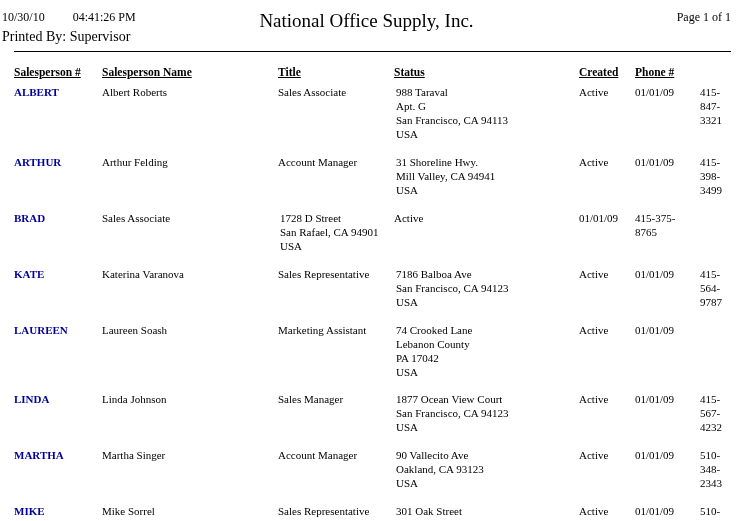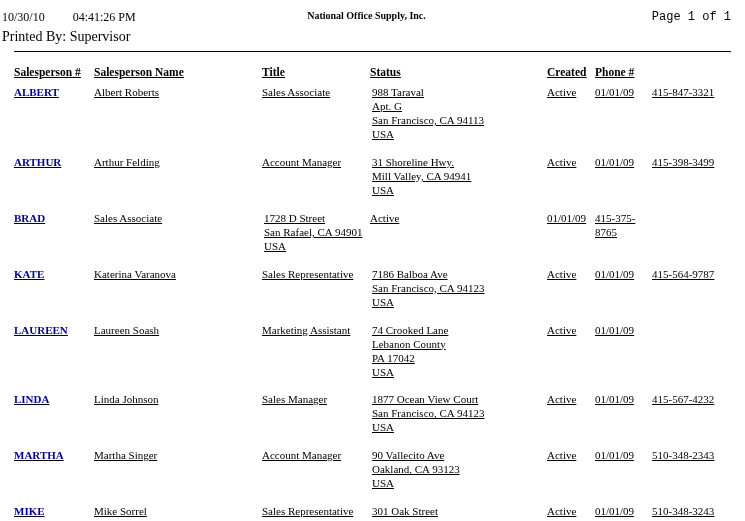--- a/index.html
+++ b/index.html
@@ -30,52 +30,50 @@
   }
   .meta-left .date-time {
     display: flex;
     gap: 28px;
   }
   .meta-center {
     flex: 1;
     text-align: center;
   }
   .company-name {
-    font-size: 10px;
-    font-weight: bold;
+    font-size: 19px;
+    font-weight: normal;
   }
   .report-title {
     font-size: 17px;
     font-weight: bold;
     margin-top: 6px;
   }
   .meta-right {
     width: 200px;
     text-align: right;
     font-size: 12px;
-    font-family: Liberation Mono, monospace;
   }
   .printed-by {
     font-size: 14px;
     margin-top: 4px;
   }
   .header-rule {
     border: none;
     border-top: 1px solid #000000;
     margin: 6px 14px 0 14px;
   }
   .listing {
     padding: 14px 12px 0 14px;
   }
   .grid-row {
     display: grid;
     grid-template-columns: 80px 168px 108px 177px 48px 57px 1fr;
-    column-gap: 0;
+    column-gap: 8px;
     align-items: start;
-    text-decoration: underline;
   }
   .col-head {
     font-size: 11.5px;
     font-weight: bold;
     text-decoration: underline;
     white-space: nowrap;
   }
   .header-row {
     margin-bottom: 8px;
   }

